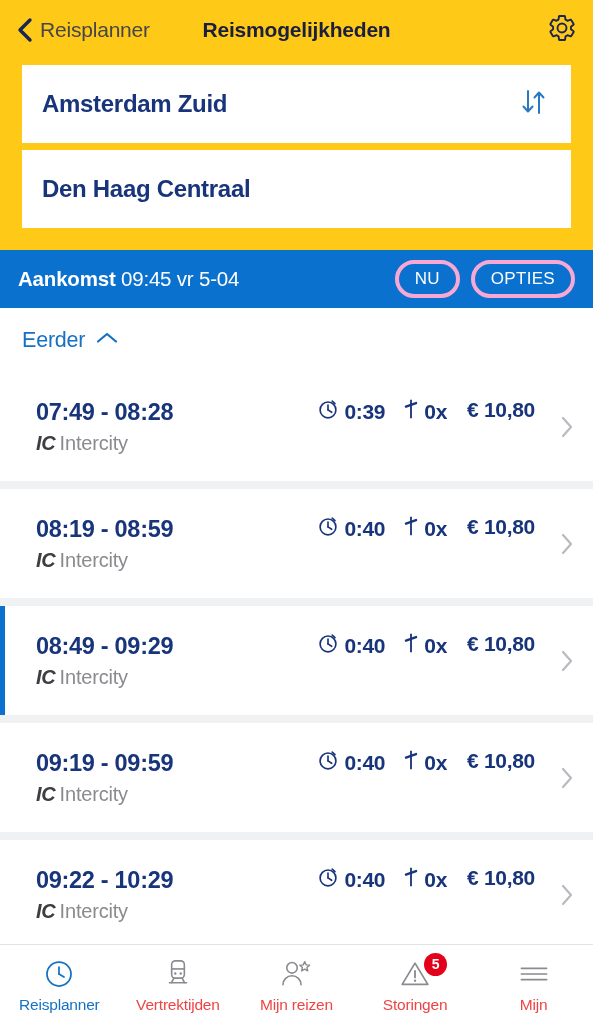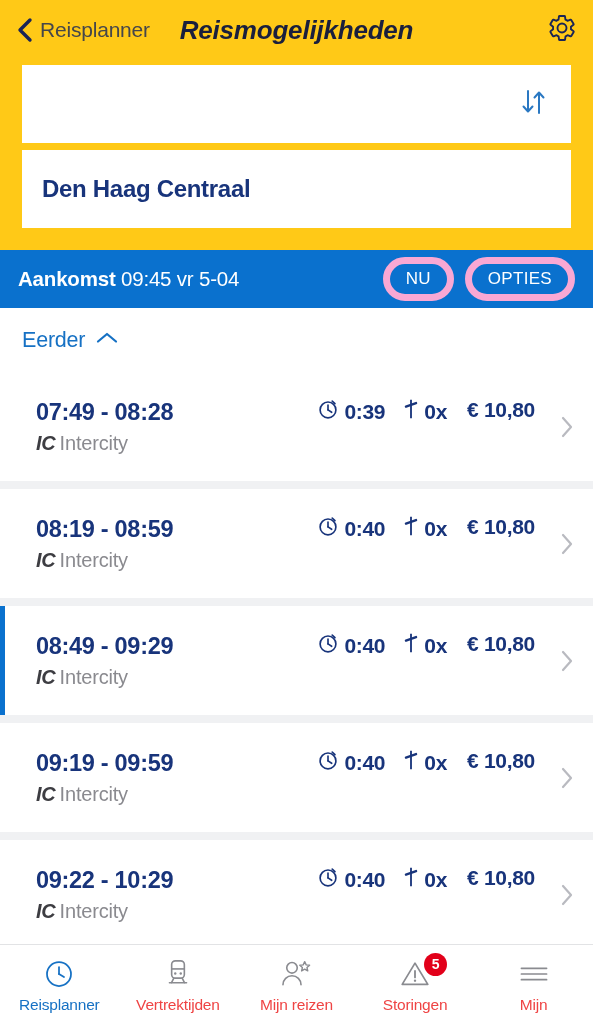--- a/index.html
+++ b/index.html
@@ -35,26 +35,25 @@
   .back-chevron { width: 22px; height: 26px; display: block; }
   .back-label {
     font-size: 21px;
     color: #45464b;
     letter-spacing: -0.2px;
   }
   .nav-title {
     position: absolute;
     left: 0; right: 0;
     text-align: center;
-    font-size: 26px;
+    font-size: 21px;
     font-weight: bold;
     color: #1a1f3d;
     letter-spacing: -0.2px;
     pointer-events: none;
-    font-style: italic;
   }
   .gear-btn {
     margin-left: auto;
     width: 34px; height: 34px;
     display: flex; align-items: center; justify-content: center;
     cursor: pointer;
     z-index: 2;
   }
 
   
@@ -92,21 +91,21 @@
   }
   .arrival-text {
     font-size: 20.5px;
     color: #ffffff;
     letter-spacing: -0.2px;
     white-space: nowrap;
   }
   .arrival-text b { font-weight: bold; }
   .bluebar-actions { margin-left: auto; display: flex; align-items: center; gap: 11px; }
   .pill {
-    border: 7px solid #f9a8d4;
+    border: 4px solid #f9a8d4;
     border-radius: 22px;
     color: #ffffff;
     font-size: 17px;
     letter-spacing: 0.3px;
     padding: 6px 16px 7px 16px;
     line-height: 1;
     cursor: pointer;
     background: transparent;
   }
 
@@ -270,20 +269,21 @@
         <span>
           <svg width="30" height="30" viewBox="0 0 24 24" fill="none" xmlns="http://www.w3.org/2000/svg">
             <path d="M19.14 12.94a7.5 7.5 0 0 0 .05-.94 7.5 7.5 0 0 0-.05-.94l2.03-1.58a.5.5 0 0 0 .12-.62l-1.92-3.32a.5.5 0 0 0-.6-.22l-2.39.96a7.3 7.3 0 0 0-1.62-.94l-.36-2.54a.5.5 0 0 0-.5-.42h-3.84a.5.5 0 0 0-.49.42l-.36 2.54c-.59.24-1.13.56-1.62.94l-2.39-.96a.5.5 0 0 0-.6.22L2.74 8.86a.5.5 0 0 0 .12.62l2.03 1.58a7.5 7.5 0 0 0 0 1.88l-2.03 1.58a.5.5 0 0 0-.12.62l1.92 3.32c.12.22.37.3.6.22l2.39-.96c.5.38 1.03.7 1.62.94l.36 2.54c.04.24.25.42.49.42h3.84c.25 0 .46-.18.5-.42l.36-2.54c.59-.24 1.12-.56 1.62-.94l2.39.96c.23.08.48 0 .6-.22l1.92-3.32a.5.5 0 0 0-.12-.62l-2.03-1.58ZM12 15.6A3.6 3.6 0 1 1 12 8.4a3.6 3.6 0 0 1 0 7.2Z" stroke="#1a2456" stroke-width="1.5" fill="none" stroke-linejoin="round"></path>
           </svg>
         </span>
       </div>
     </div>
 
     <div class="stations">
       <div class="station-field first">
+        <span class="station-name">Amsterdam Zuid</span>
         <span class="swap-btn">
           <span>
             <svg width="30" height="34" viewBox="0 0 30 34" fill="none" xmlns="http://www.w3.org/2000/svg">
               <path d="M20 28 L20 8" stroke="#2a78c2" stroke-width="2" stroke-linecap="round"></path>
               <path d="M15.5 12.5 L20 7.5 L24.5 12.5" stroke="#2a78c2" stroke-width="2" stroke-linecap="round" stroke-linejoin="round"></path>
               <path d="M9 6 L9 26" stroke="#2a78c2" stroke-width="2" stroke-linecap="round"></path>
               <path d="M4.5 21.5 L9 26.5 L13.5 21.5" stroke="#2a78c2" stroke-width="2" stroke-linecap="round" stroke-linejoin="round"></path>
             </svg>
           </span>
         </span>

